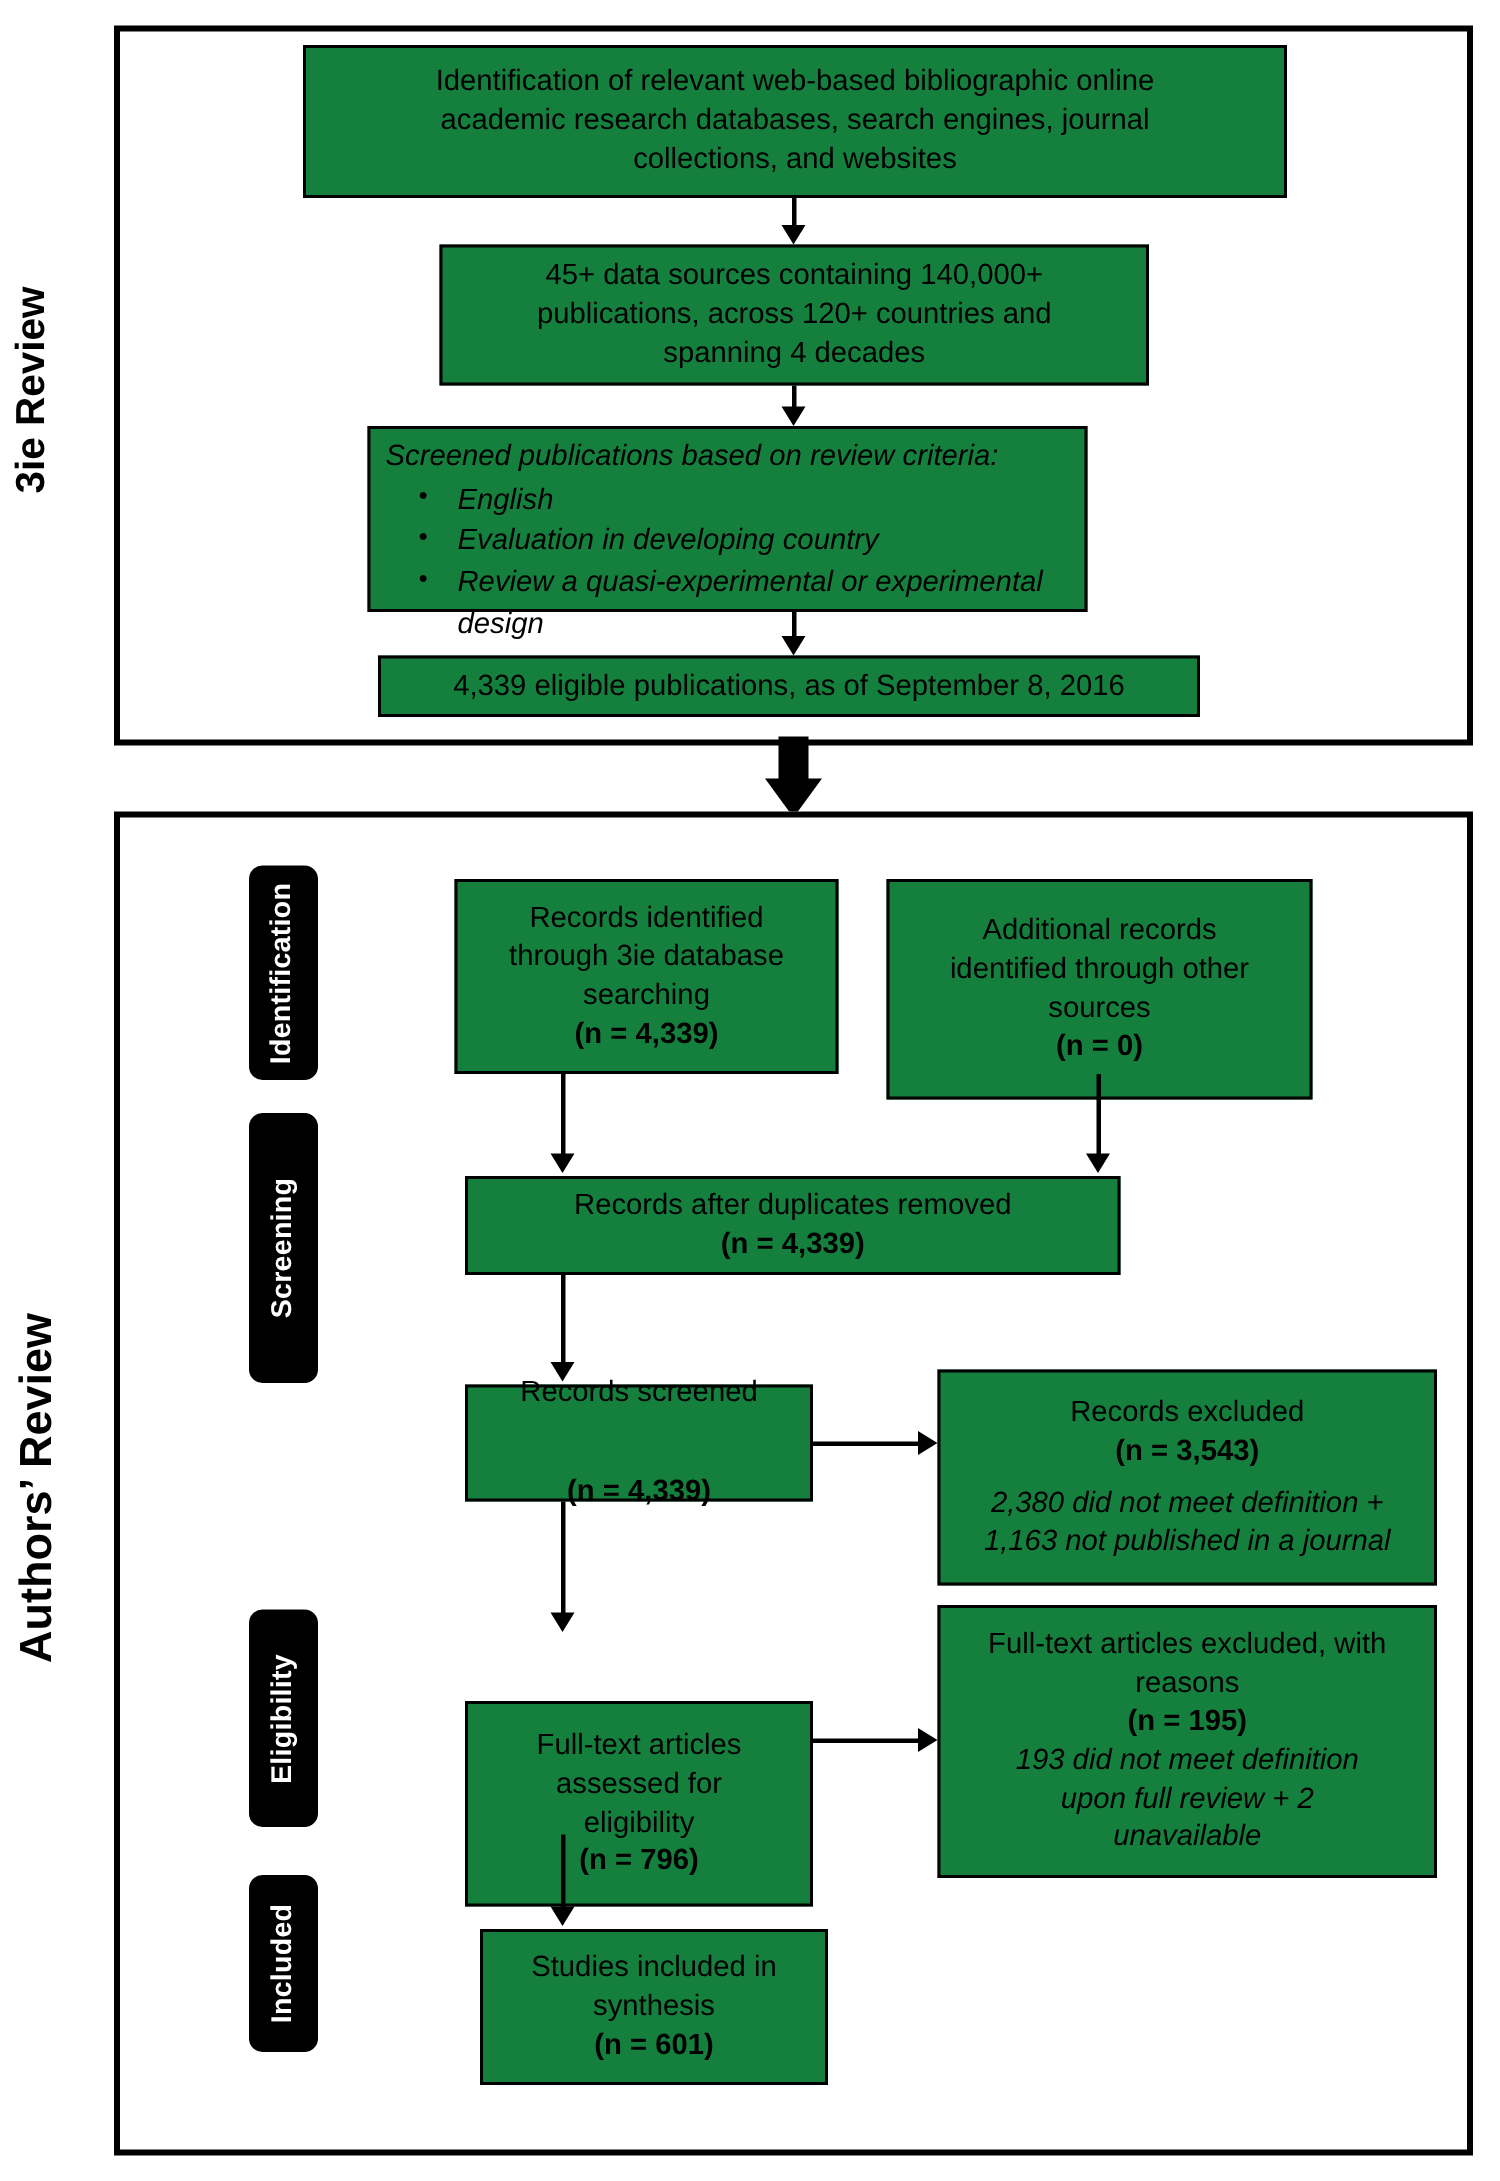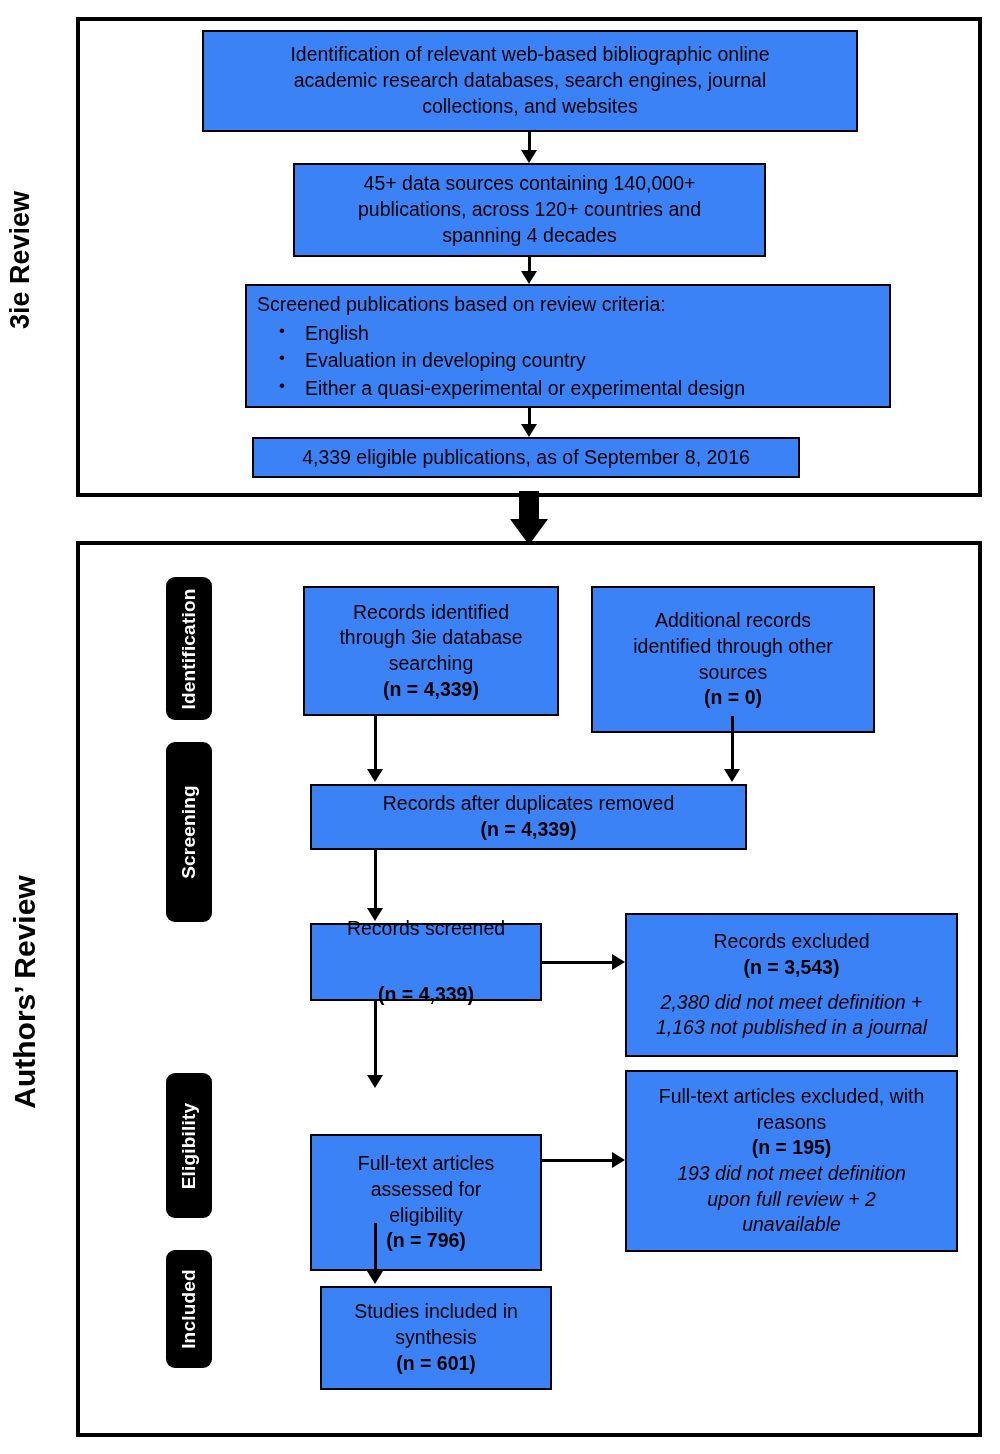--- a/index.html
+++ b/index.html
@@ -45,21 +45,21 @@
   #label-authors {
     left: -95px; top: 975px; width: 240px; height: 34px;
     transform: rotate(-90deg);
     font-size: 30px;
   }
 
   
   .box {
     position: absolute;
     border: 2px solid #000;
-    background: #3b82f6;
+    background: #15803d;
     box-sizing: border-box;
     font-size: 19.5px;
     line-height: 1.32;
     text-align: center;
     display: flex;
     flex-direction: column;
     align-items: center;
     justify-content: center;
     padding: 3px 6px;
   }
@@ -174,26 +174,26 @@
 
   <div class="box" style="left:293px; top:163px; width:473px; height:94px;">
     <span class="line">45+ data sources containing 140,000+</span>
     <span class="line">publications, across 120+ countries and</span>
     <span class="line">spanning 4 decades</span>
   </div>
 
   <div class="vline" style="left:528px; top:257px; height:18px;"></div>
   <div class="arrow-down" style="left:521px; top:271px;"></div>
 
-  <div class="box left-align" style="left:245px; top:284px; width:646px; height:124px;">
+  <div class="box left-align" style="left:245px; top:284px; width:480px; height:124px;font-style:italic;">
     <span class="line">Screened publications based on review criteria:</span>
     <ul class="crit-list">
       <li>English</li>
       <li>Evaluation in developing country</li>
-      <li>Either a quasi-experimental or experimental design</li>
+      <li>Review a quasi-experimental or experimental design</li>
     </ul>
   </div>
 
   <div class="vline" style="left:528px; top:408px; height:20px;"></div>
   <div class="arrow-down" style="left:521px; top:424px;"></div>
 
   <div class="box" style="left:252px; top:437px; width:548px; height:41px;text-align:right;">
     <span class="line">4,339 eligible publications, as of September 8, 2016</span>
   </div>
 

